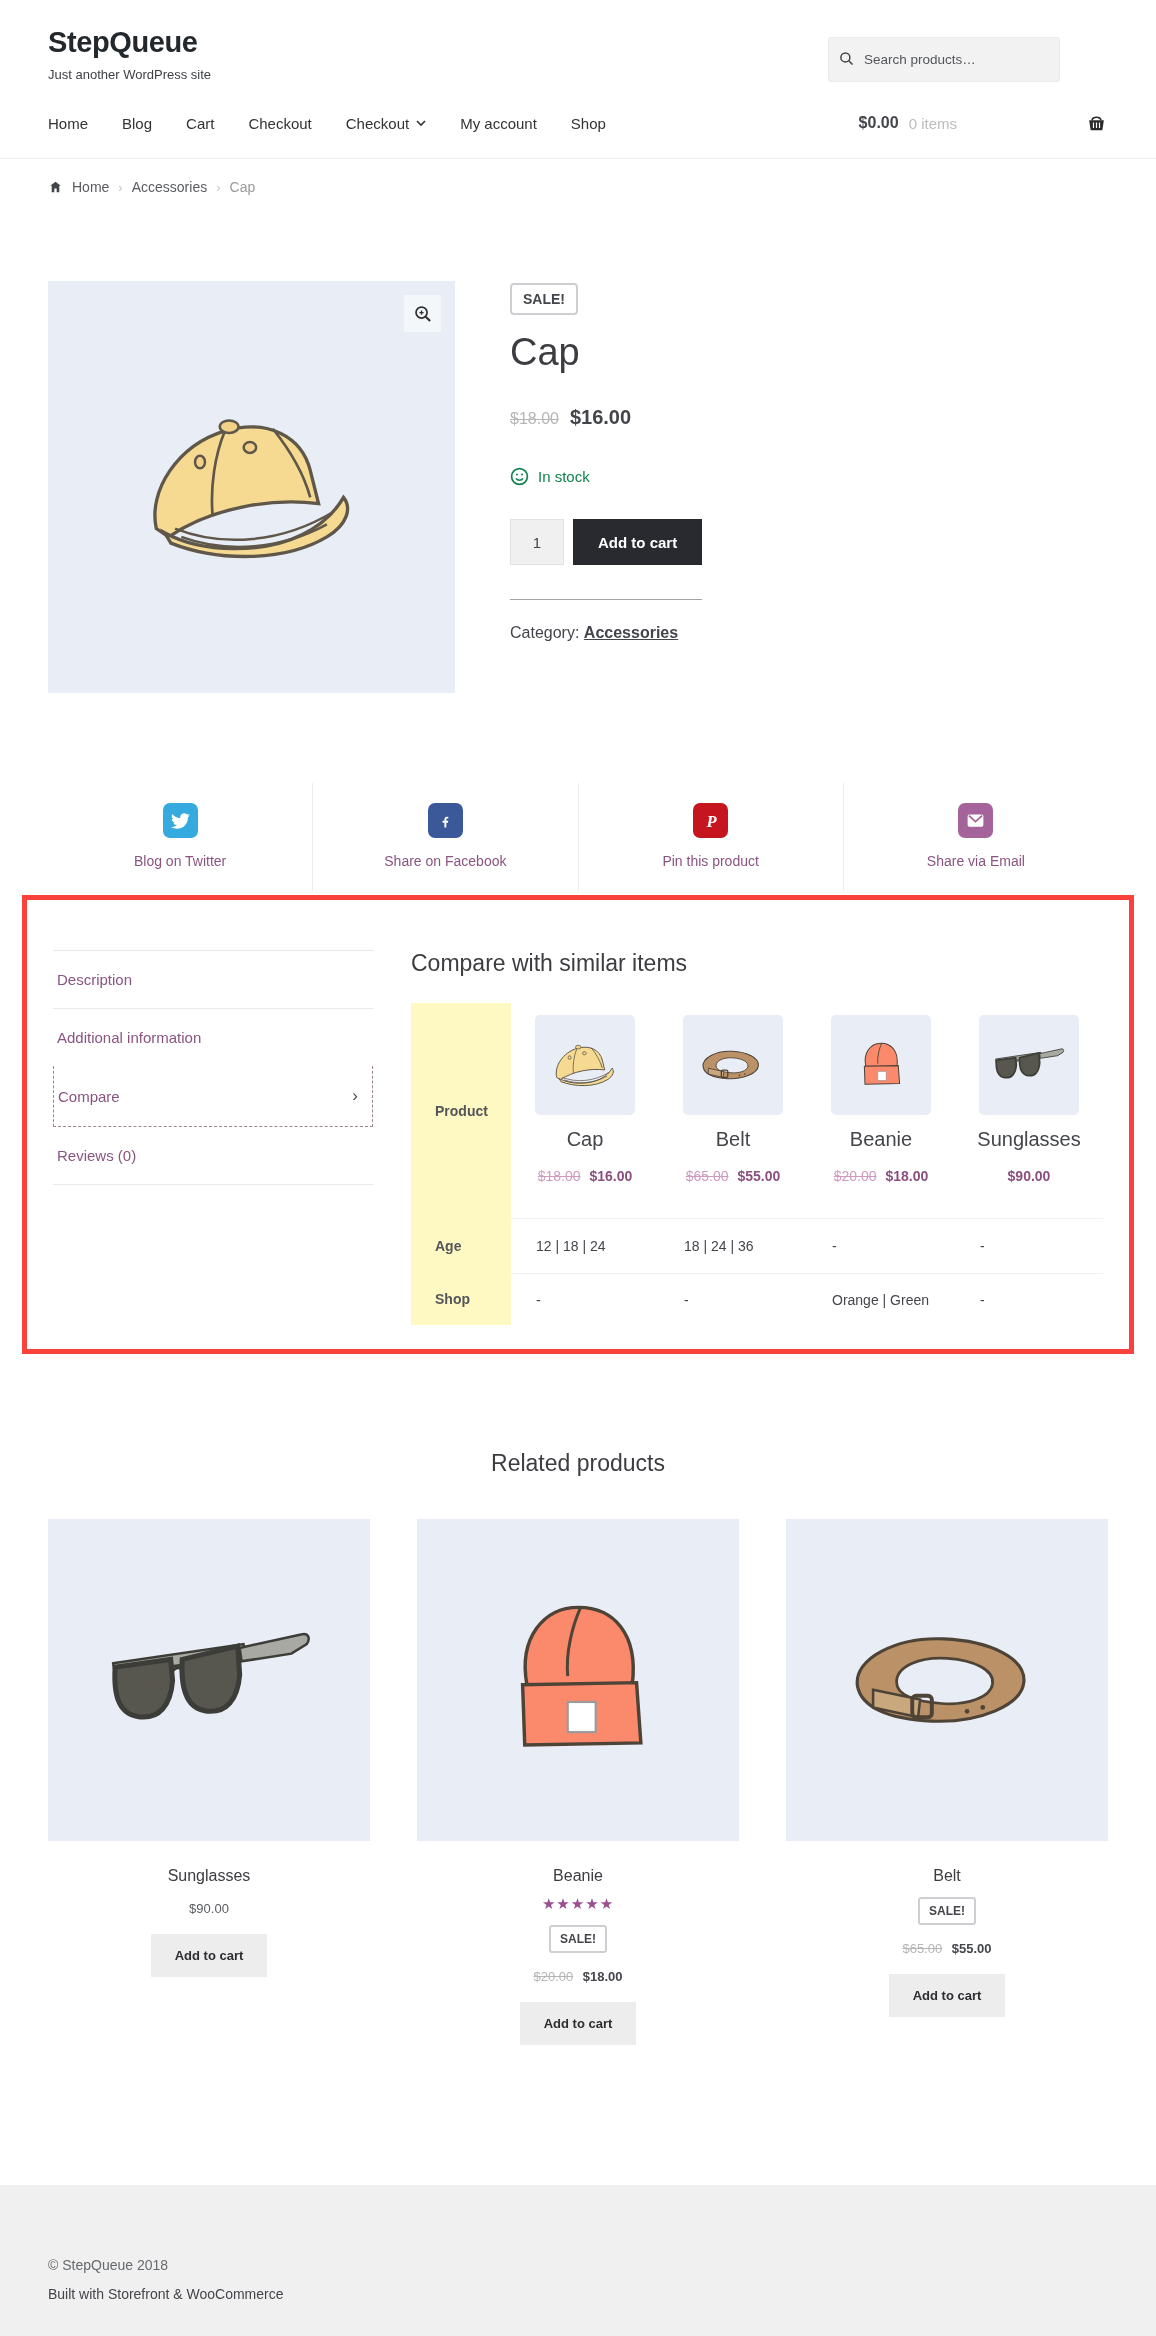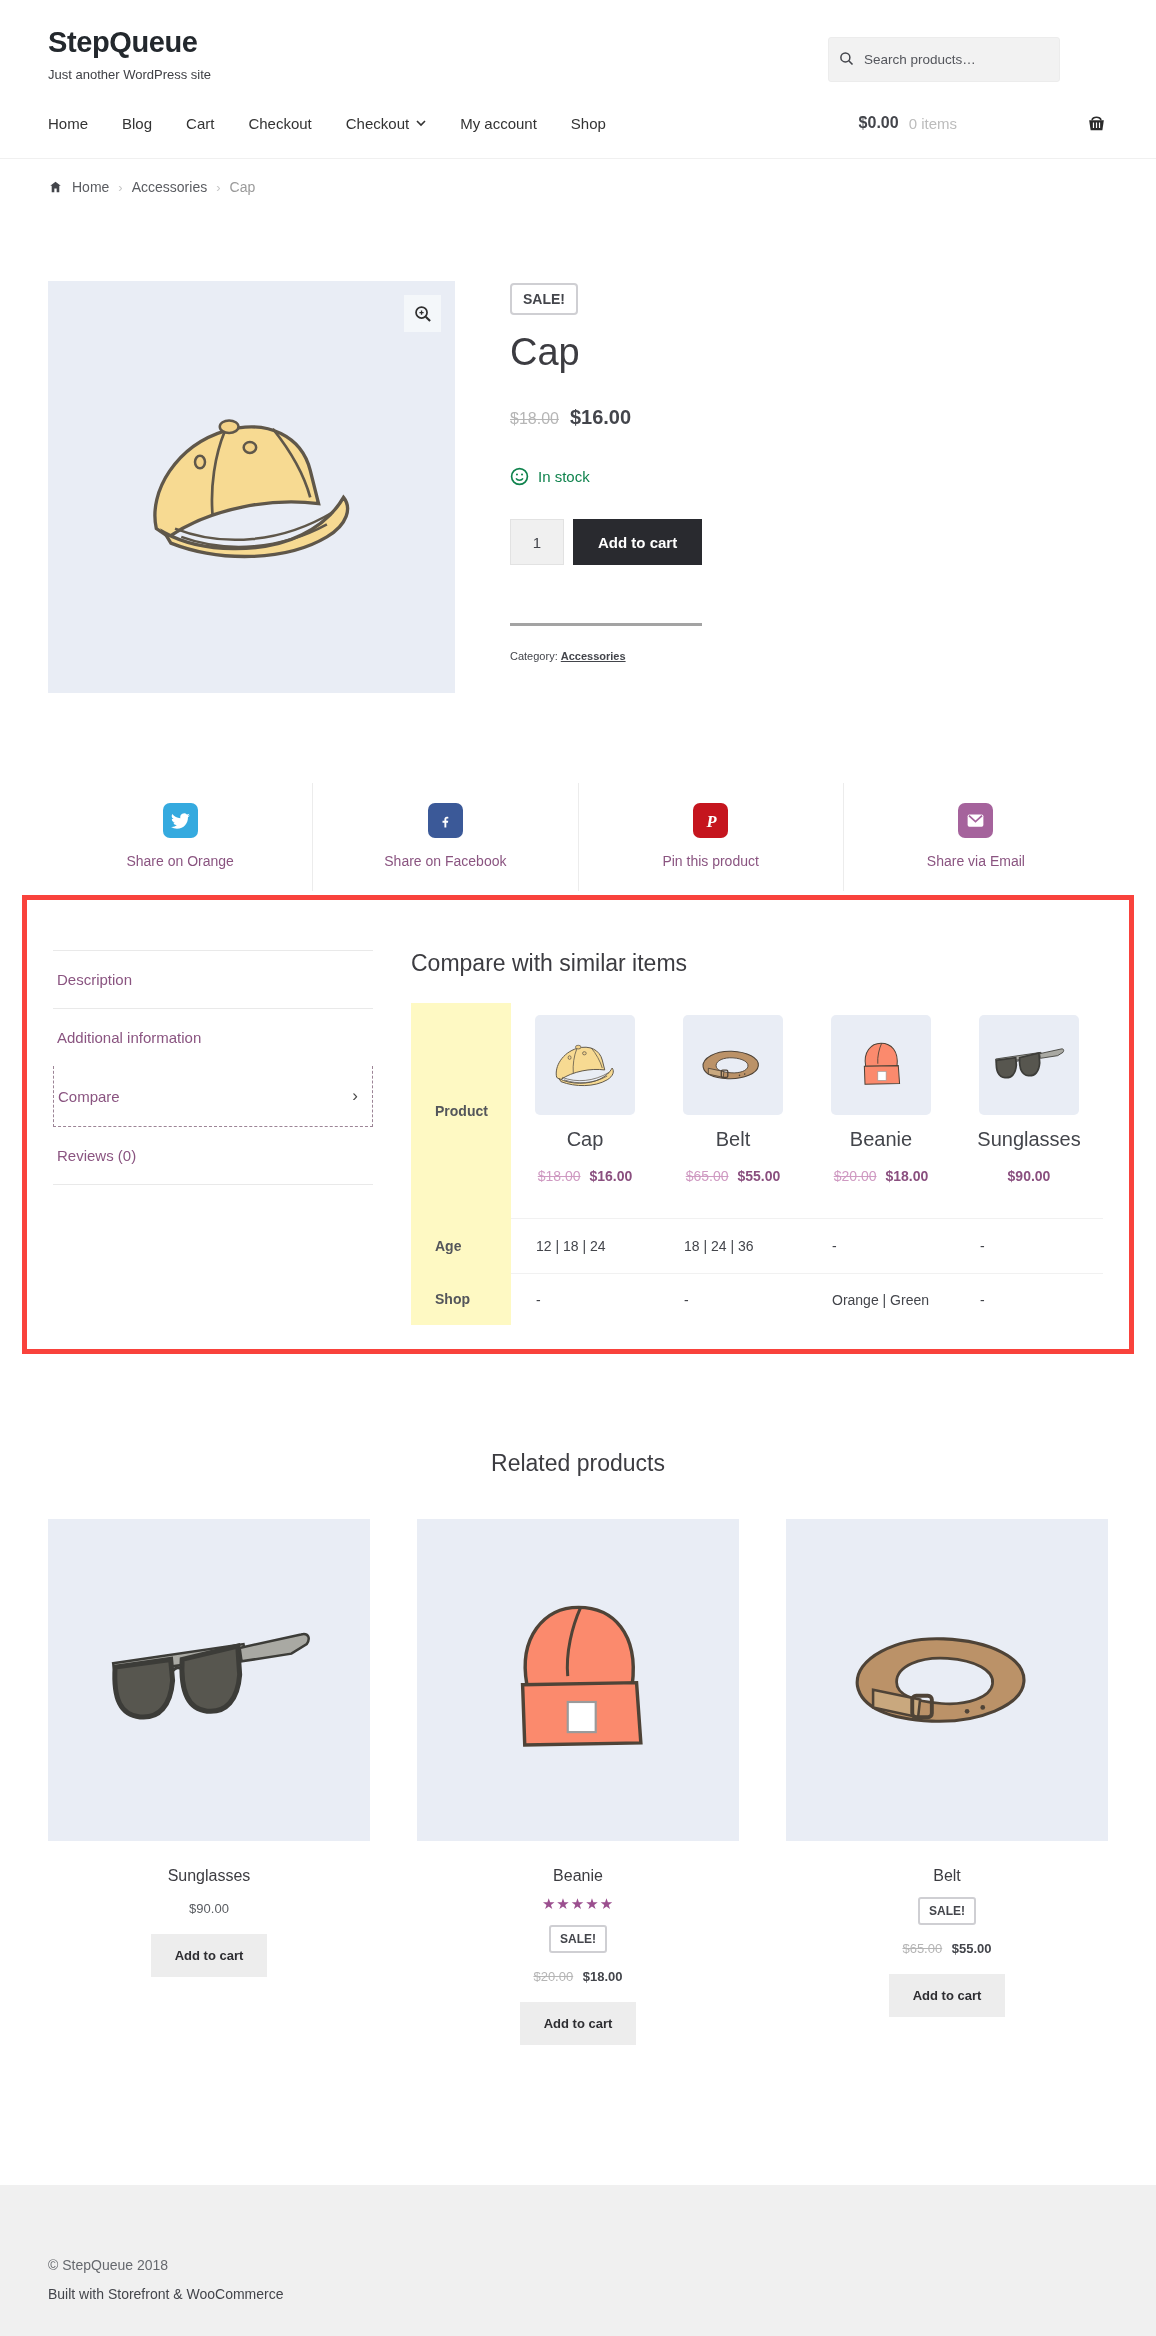--- a/index.html
+++ b/index.html
@@ -48,21 +48,21 @@
   .product-title { font-size:38px; font-weight:400; color:#3c3c41; margin-top:16px; }
   .price-row { margin-top:32px; display:flex; align-items:baseline; gap:11px; }
   .price-old { font-size:16px; color:#b6b6b6; text-decoration:line-through; }
   .price-new { font-size:20px; font-weight:bold; color:#43454b; }
   .stock { margin-top:38px; display:flex; align-items:center; gap:9px; color:#0f834d; font-size:15px; }
   .cart-row { margin-top:33px; display:flex; gap:9px; }
   .qty-input { width:54px; height:46px; background:#f0f0f0; border:1px solid #e2e2e2; text-align:center;
     font-size:15px; color:#43454b; font-family:"Liberation Sans",sans-serif; }
   .add-to-cart-main { height:46px; background:#292a2f; color:#fff; border:none; font-weight:bold;
     font-size:15px; padding:0 25px; cursor:pointer; font-family:"Liberation Sans",sans-serif; }
-  .product-meta { margin-top:58px; border-top:3px solid #a3a3a3; padding-top:24px; font-size:11px; color:#43454b; }
+  .product-meta { margin-top:34px; border-top:1px solid #a3a3a3; padding-top:24px; font-size:16px; color:#43454b; }
   .category-link { font-weight:bold; text-decoration:underline; color:#43454b; cursor:pointer; }
 
   
   .share-row { display:flex; margin-top:90px; }
   .share-cell { flex:1; text-align:center; padding:20px 0 22px; border-left:1px solid #ececec; cursor:pointer; }
   .share-cell:first-child { border-left:none; }
   .share-icon { width:35px; height:35px; border-radius:7px; margin:0 auto; display:flex; align-items:center; justify-content:center; }
   .share-icon.twitter { background:#35aadf; }
   .share-icon.facebook { background:#3b5998; }
   .share-icon.pinterest { background:#c5151e; }
@@ -259,21 +259,21 @@
     </div>
   </section>
 
   <section class="share-row">
     <div class="share-cell">
       <span class="share-icon twitter">
         <svg width="19" height="16" viewBox="0 0 24 20">
             <path d="M23.9 2.6a9.8 9.8 0 0 1-2.8.8A4.9 4.9 0 0 0 23.2.7c-.9.6-2 1-3.1 1.2A4.9 4.9 0 0 0 11.8 6.4 13.8 13.8 0 0 1 1.7 1.1a4.9 4.9 0 0 0 1.5 6.5A4.8 4.8 0 0 1 1 7v.1a4.9 4.9 0 0 0 3.9 4.8 4.9 4.9 0 0 1-2.2.1 4.9 4.9 0 0 0 4.6 3.4A9.8 9.8 0 0 1 0 17.5 13.8 13.8 0 0 0 7.5 19.7c9 0 13.9-7.4 13.9-13.9v-.6a9.9 9.9 0 0 0 2.5-2.6" fill="#fff"></path>
           </svg>
       </span>
-      <div class="share-label">Share on Orange</div>
+      <div class="share-label">Blog on Twitter</div>
     </div>
     <div class="share-cell">
       <span class="share-icon facebook">
         <svg width="13" height="24" viewBox="0 0 24 24">
             <path d="M13.5 24 v-9 h3 l.5-3.5 h-3.5 V9.2 c0-1 .4-1.7 1.8-1.7 h1.9 V4.4 c-.3 0-1.5-.1-2.7-.1-2.7 0-4.5 1.6-4.5 4.6 v2.6 H6.5 V15 h3.5 v9 Z" fill="#fff"></path>
           </svg>
       </span>
       <div class="share-label">Share on Facebook</div>
     </div>
     <div class="share-cell">

